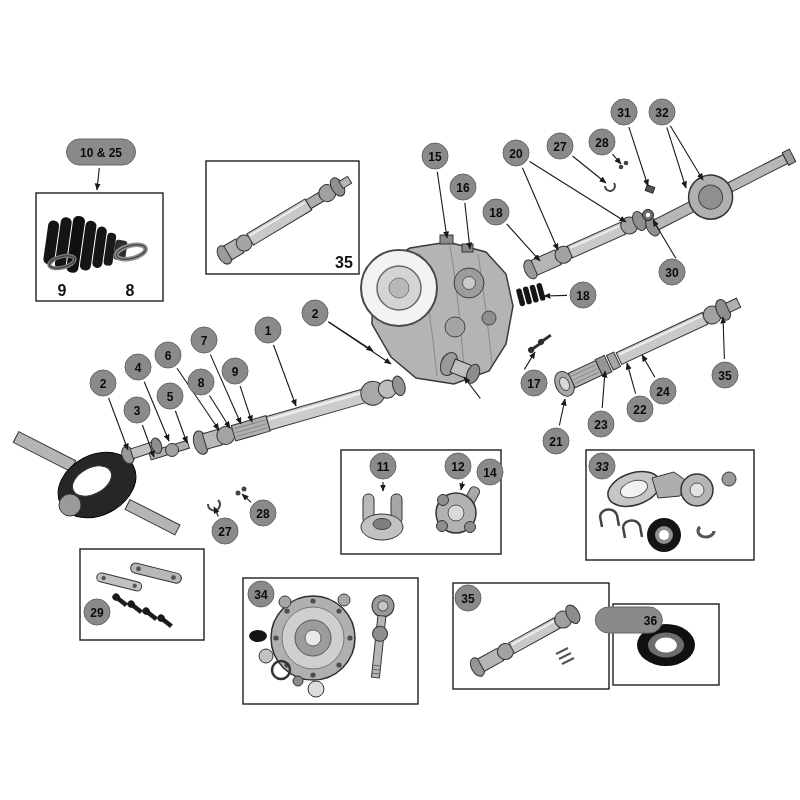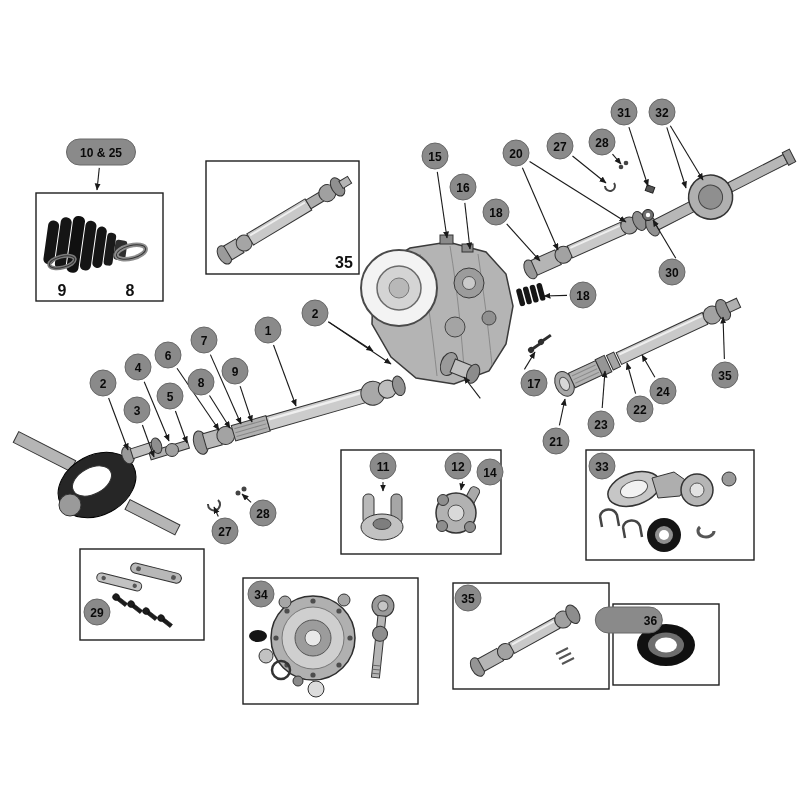--- a/index.html
+++ b/index.html
@@ -374,21 +374,21 @@
       <div class="callout" style="left: 556px; top: 441px;">21</div>
       <div class="callout" style="left: 601px; top: 424px;">23</div>
       <div class="callout" style="left: 640px; top: 409px;">22</div>
       <div class="callout" style="left: 663px; top: 391px;">24</div>
       <div class="callout" style="left: 725px; top: 375px;">35</div>
       <div class="callout" style="left: 383px; top: 466px;">11</div>
       <div class="callout" style="left: 458px; top: 466px;">12</div>
       <div class="callout" style="left: 225px; top: 531px;">27</div>
       <div class="callout" style="left: 263px; top: 513px;">28</div>
       <div class="callout" style="left: 97px; top: 612px;">29</div>
-      <div class="callout" style="left: 602px; top: 466px;">33</div>
+      <div class="callout" style="left: 602px; top: 466px; font-style: italic;">33</div>
       <div class="callout" style="left: 261px; top: 594px; text-align: right;">34</div>
       <div class="callout" style="left: 468px; top: 598px;">35</div>
       <div class="callout" style="left: 629px; top: 620px; padding-left: 48px;">36</div>
       <div class="plain-label" style="left: 62px; top: 291px;">9</div>
       <div class="plain-label" style="left: 130px; top: 291px;">8</div>
       <div class="plain-label" style="left: 344px; top: 263px;">35</div>
     </div>
 
 </div>
 

